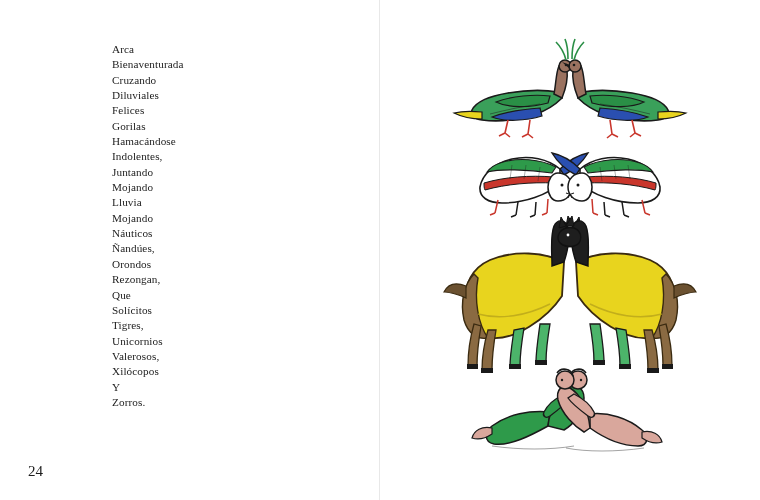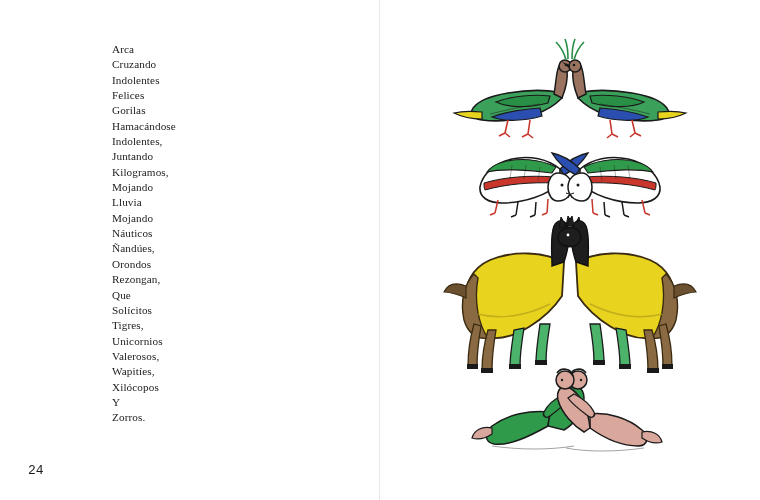--- a/index.html
+++ b/index.html
@@ -51,22 +51,22 @@
     color: #1c1c1c;
     letter-spacing: 0.1px;
   }
   .poem div {
     white-space: pre;
   }
   .folio {
     position: absolute;
     left: 28px;
     top: 463px;
-    font-family: Liberation Mono, monospace;
-    font-size: 13px;
+    font-family: Liberation Serif, serif;
+    font-size: 15px;
     color: #1c1c1c;
   }
   .art {
     position: absolute;
     left: 0;
     top: 0;
     width: 380px;
     height: 500px;
   }
   .art svg {
@@ -75,41 +75,40 @@
 </style>
 </head>
 <body>
 
 <div class="spread">
 
   <div class="page-left">
 
     <div class="poem">
       <div>Arca</div>
+      <div>Bienaventurada</div>
       <div>Cruzando</div>
-      <div>Indolentes</div>
+      <div>Diluviales</div>
       <div>Felices</div>
       <div>Gorilas</div>
       <div>Hamacándose</div>
       <div>Indolentes,</div>
       <div>Juntando</div>
-      <div>Kilogramos,</div>
       <div>Mojando</div>
       <div>Lluvia</div>
       <div>Mojando</div>
       <div>Náuticos</div>
       <div>Ñandúes,</div>
       <div>Orondos</div>
       <div>Rezongan,</div>
       <div>Que</div>
       <div>Solícitos</div>
       <div>Tigres,</div>
       <div>Unicornios</div>
       <div>Valerosos,</div>
-      <div>Wapitíes,</div>
       <div>Xilócopos</div>
       <div>Y</div>
       <div>Zorros.</div>
     </div>
 
     <div class="folio">24</div>
   </div>
 
   <div class="page-right">
     <div class="art">

